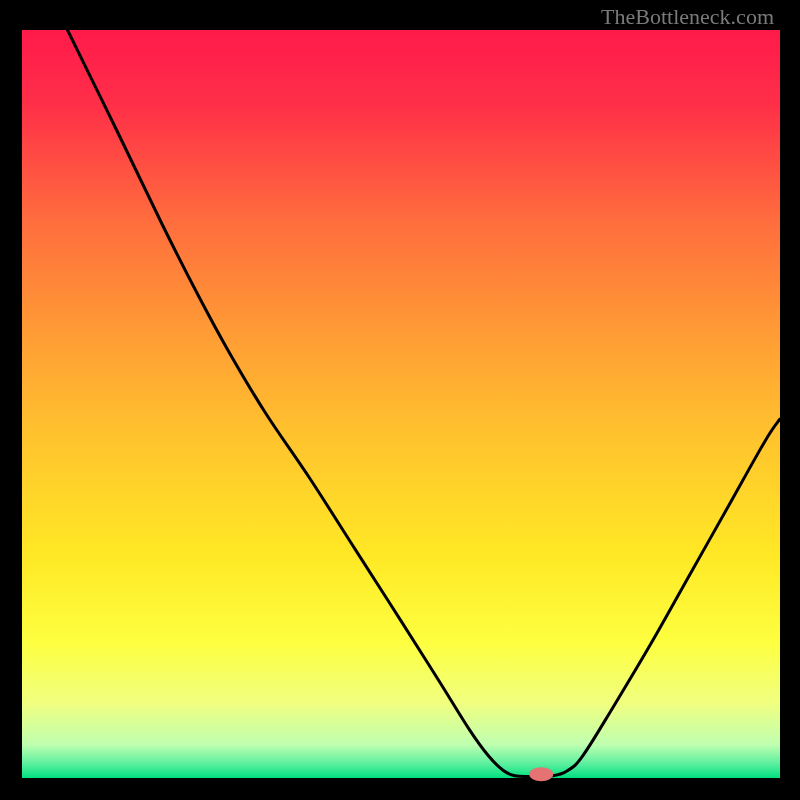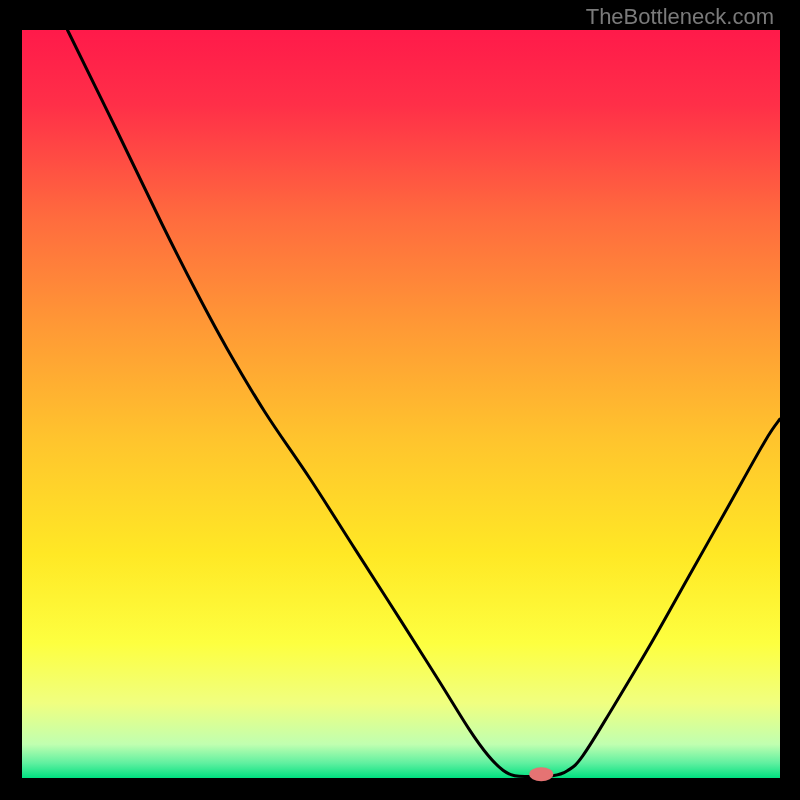--- a/index.html
+++ b/index.html
@@ -12,21 +12,21 @@
     position: relative;
     width: 800px;
     height: 800px;
   }
   .watermark {
     position: absolute;
     top: 4px;
     right: 26px;
     font-size: 22px;
     color: #7a7a7a;
-    font-family: Liberation Sans, sans-serif;
+    font-family: Liberation Serif, serif;
     z-index: 10;
   }
   svg {
     display: block;
   }
 </style>
 </head>
 <body>
 
 <div class="chart-container">

